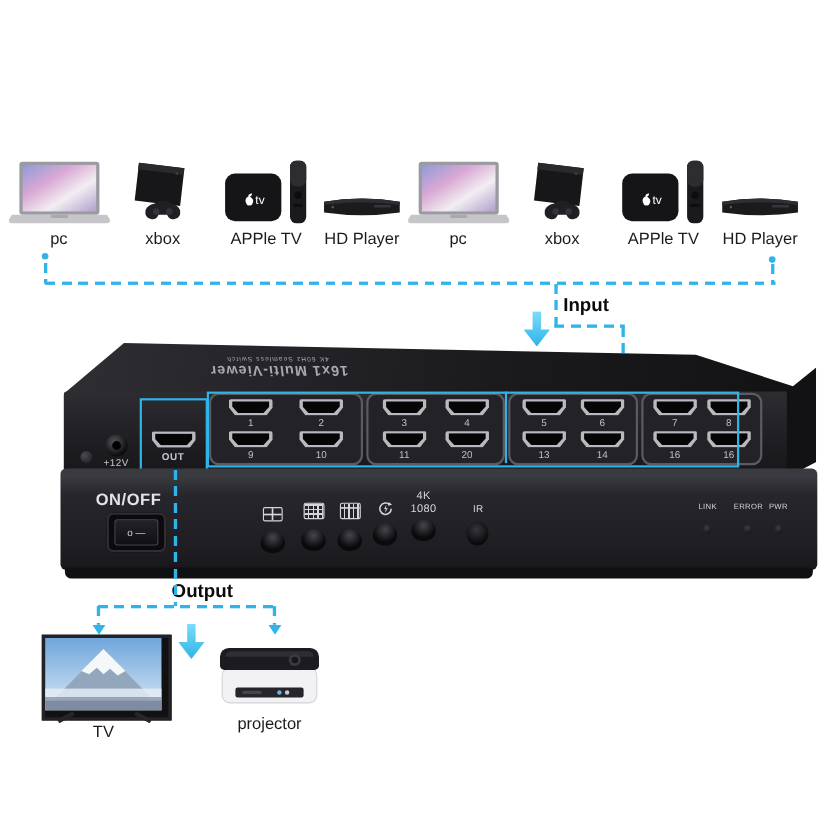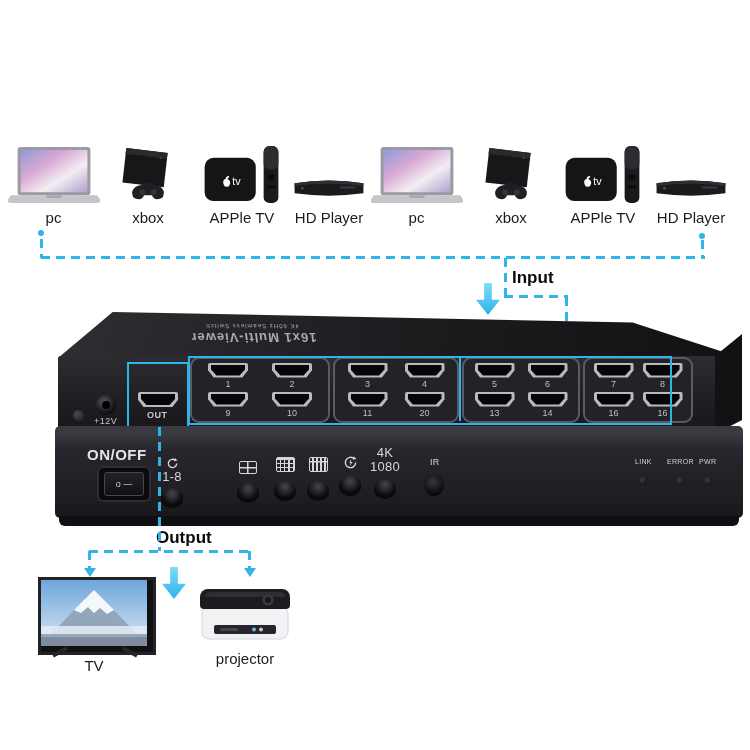--- a/index.html
+++ b/index.html
@@ -63,21 +63,21 @@
   .front .base{position:absolute;left:4px;right:4px;bottom:0;height:10px;background:#101013;
     border-radius:0 0 6px 6px;}
   .onoff-lbl{position:absolute;font-size:15px;font-weight:bold;color:#e4e4e8;letter-spacing:.5px;}
   .rocker{position:absolute;width:54px;height:36px;background:#0b0b0e;border-radius:6px;
     box-shadow:inset 0 0 0 2px #2e2e34;display:flex;align-items:center;justify-content:center;}
   .rocker-in{width:38px;height:22px;border:1px solid #45454c;border-radius:3px;
     background:linear-gradient(180deg,#222228,#101014);color:#cfd2d8;font-size:9px;
     display:flex;align-items:center;justify-content:center;gap:6px;}
   .btn-grp{position:absolute;width:44px;display:flex;flex-direction:column;align-items:center;}
   .btn-ic{height:22px;display:flex;flex-direction:column;align-items:center;justify-content:flex-end;color:#d6d6da;}
-  .btn-cap{font-size:13px;color:#d6d6da;letter-spacing:.3px;line-height:1.1;text-align:center;}
+  .btn-cap{font-size:10px;color:#d6d6da;letter-spacing:.3px;line-height:1.1;text-align:center;}
   .pushbtn{width:22px;height:20px;margin-top:4px;border-radius:50% 50% 46% 46%;
     background:radial-gradient(circle at 50% 28%,#45454d,#0a0a0c 62%);}
   .g22{width:18px;height:13px;border:1.5px solid #d6d6da;border-radius:2px;box-sizing:border-box;
     background:linear-gradient(#d6d6da,#d6d6da) 50% 0/1.5px 100% no-repeat,
                linear-gradient(#d6d6da,#d6d6da) 0 50%/100% 1.5px no-repeat;}
   .g44{width:19px;height:15px;border:1.5px solid #d6d6da;border-radius:2px;box-sizing:border-box;
     background:repeating-linear-gradient(90deg,transparent 0 3px,#d6d6da 3px 4.2px),
                repeating-linear-gradient(0deg,transparent 0 3px,#d6d6da 3px 4.2px);}
   .gpip{width:19px;height:15px;border:1.5px solid #d6d6da;border-radius:2px;box-sizing:border-box;
     background:repeating-linear-gradient(90deg,transparent 0 2.5px,#d6d6da 2.5px 4px),
@@ -300,30 +300,20 @@
 
   <div class="front">
     <div class="face"></div>
     <div class="base"></div>
 
     <div class="onoff-lbl" style="left:32px;top:20px;">ON/OFF</div>
     <div class="rocker" style="left:42px;top:40px;">
       <div class="rocker-in">o —</div>
     </div>
 
-    <div class="btn-grp" style="left:95px;top:22px;">
-      <div class="btn-ic">
-        <svg width="13" height="13" viewBox="0 0 14 14">
-            <path d="M11.5 7a4.5 4.5 0 1 1-1.3-3.2" fill="none" stroke="#d6d6da" stroke-width="1.5"></path>
-            <path d="M9.6 1.1 L12.4 3.9 L8.8 4.6 Z" fill="#d6d6da"></path>
-          </svg>
-      </div>
-      <div class="btn-cap">1-8</div>
-      <div class="pushbtn"></div>
-    </div>
     <div class="btn-grp" style="left:171px;top:26px;">
       <div class="btn-ic">
           <div class="g22"></div>
         </div>
       <div class="btn-cap"></div>
       <div class="pushbtn" style="margin-top:9px;"></div>
     </div>
     <div class="btn-grp" style="left:208px;top:24px;">
       <div class="btn-ic">
           <div class="g44"></div>

